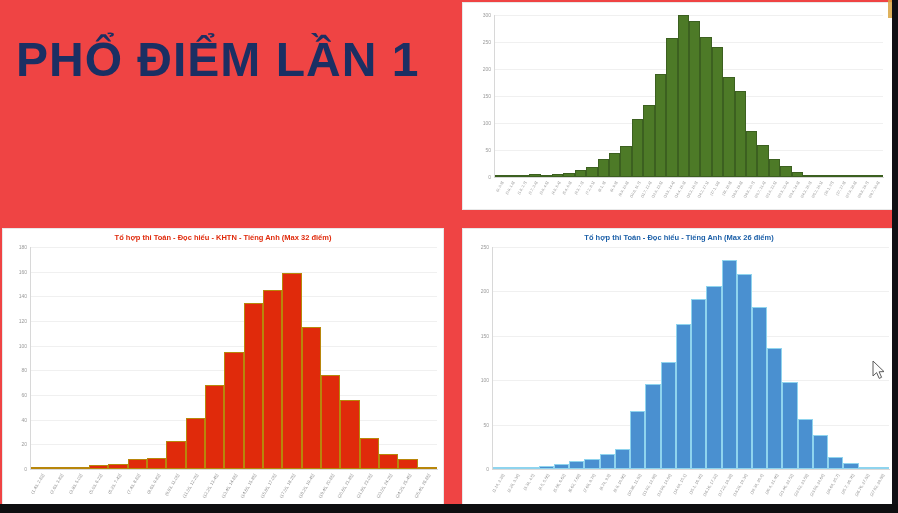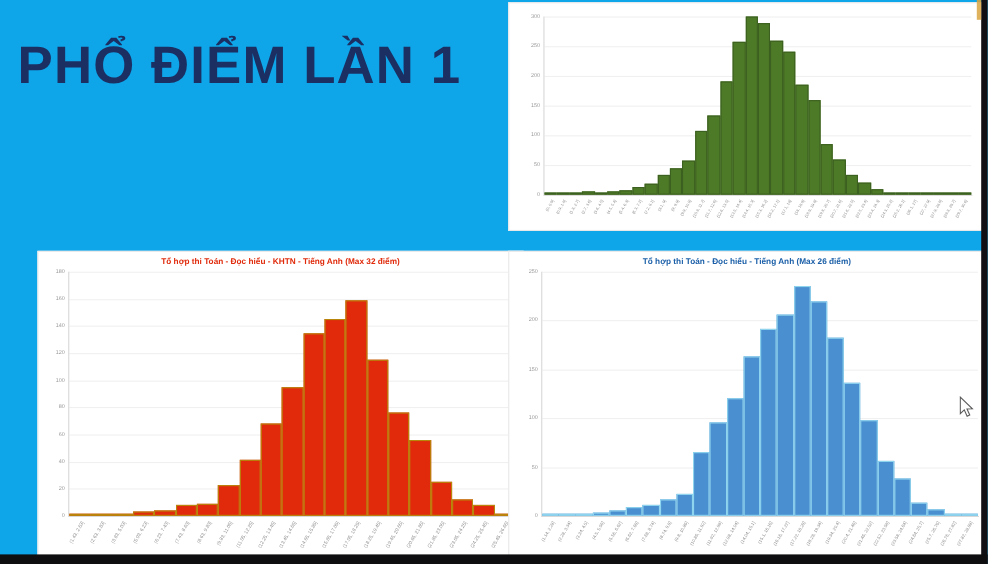--- a/index.html
+++ b/index.html
@@ -3,21 +3,21 @@
 <meta charset="utf-8">
 <style>
   html,body{margin:0;padding:0;}
   body{
     width:898px;height:513px;
     background:#ffffff;
     font-family:"Liberation Sans", sans-serif;
     overflow:hidden;
     position:relative;
   }
-  #stage{position:absolute;left:0;top:0;width:898px;height:513px;background:#0ea5e9;overflow:hidden;}
+  #stage{position:absolute;left:0;top:0;width:898px;height:513px;background:#ef4444;overflow:hidden;}
 
   
   #deck-title{
     position:absolute;left:16px;top:32px;
     font-size:48px;font-weight:700;letter-spacing:1px;
     color:#1b2f63;
     white-space:nowrap;
     font-family:"Liberation Sans", sans-serif;
   }
 
@@ -261,21 +261,21 @@
           <div class="xlab">
             <span style="font-size: 3.6px;">(28.8, 29.7]</span>
           </div>
           <div class="xlab">
             <span style="font-size: 3.6px;">(29.7, 30.6]</span>
           </div>
         </div>
       </div>
   </div>
 
-  <div class="panel" id="panel-red" style="left:2px;top:228px;width:442px;height:282px;margin-left:32px;">
+  <div class="panel" id="panel-red" style="left:2px;top:228px;width:442px;height:282px;">
     <div class="panel-title" style="color:#e02a0b;">Tổ hợp thi Toán - Đọc hiểu - KHTN - Tiếng Anh (Max 32 điểm)</div>
     <div class="plot" id="plot-red" style="left:28px;top:18px;width:406px;height:222px;">
         <div class="gridline" style="top: 222px;"></div>
         <div class="ytick" style="top: 222px; left: -30px; width: 26px;">0</div>
         <div class="gridline" style="top: 197.333px;"></div>
         <div class="ytick" style="top: 197.333px; left: -30px; width: 26px;">20</div>
         <div class="gridline" style="top: 172.667px;"></div>
         <div class="ytick" style="top: 172.667px; left: -30px; width: 26px;">40</div>
         <div class="gridline" style="top: 148px;"></div>
         <div class="ytick" style="top: 148px; left: -30px; width: 26px;">60</div>

